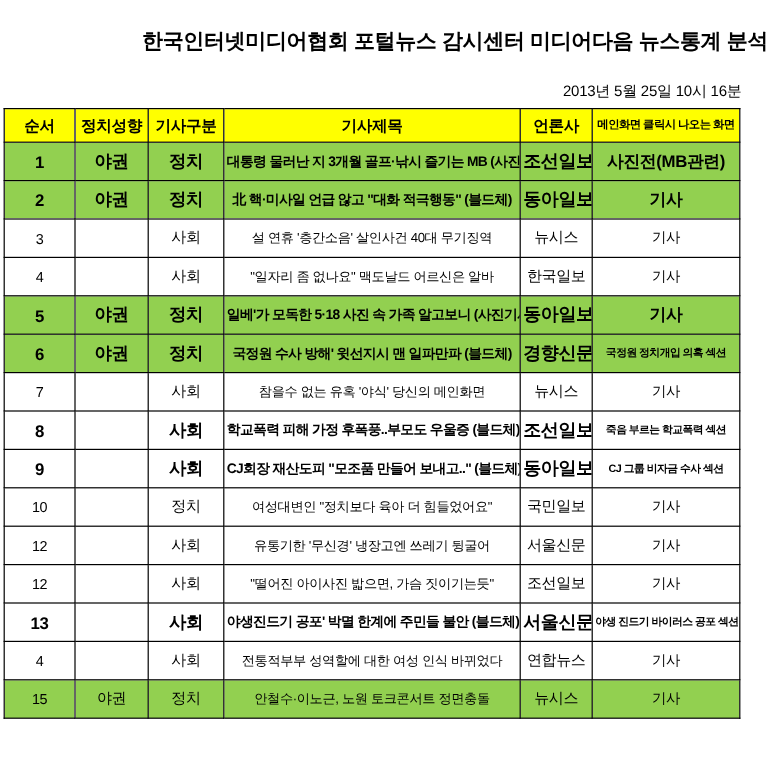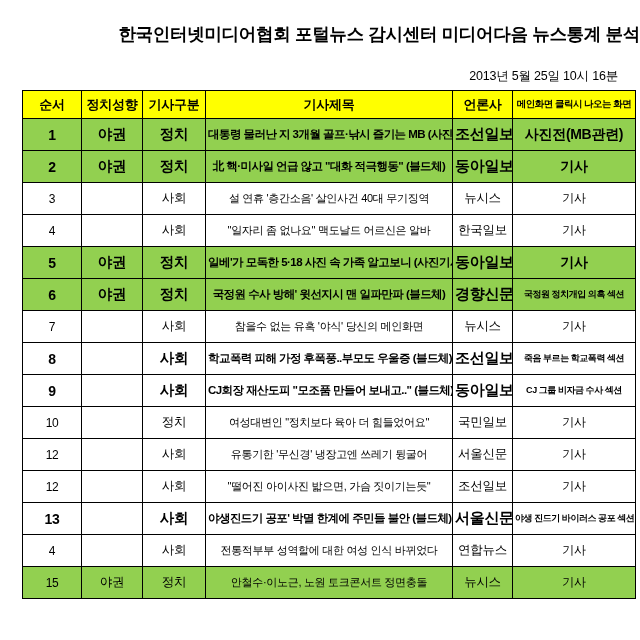--- a/index.html
+++ b/index.html
@@ -42,21 +42,21 @@
     font-size: 12.5px;
     font-weight: normal;
     letter-spacing: -0.2px;
     white-space: nowrap;
     margin-top: 10px;
   }
 
   
   .table-wrap {
     position: absolute;
-    left: 22px;
+    left: 3px;
     top: 90px;
     width: 613px;
   }
 
   table.news-table {
     border-collapse: collapse;
     table-layout: fixed;
     width: 613px;
     background: #ffffff;
   }

